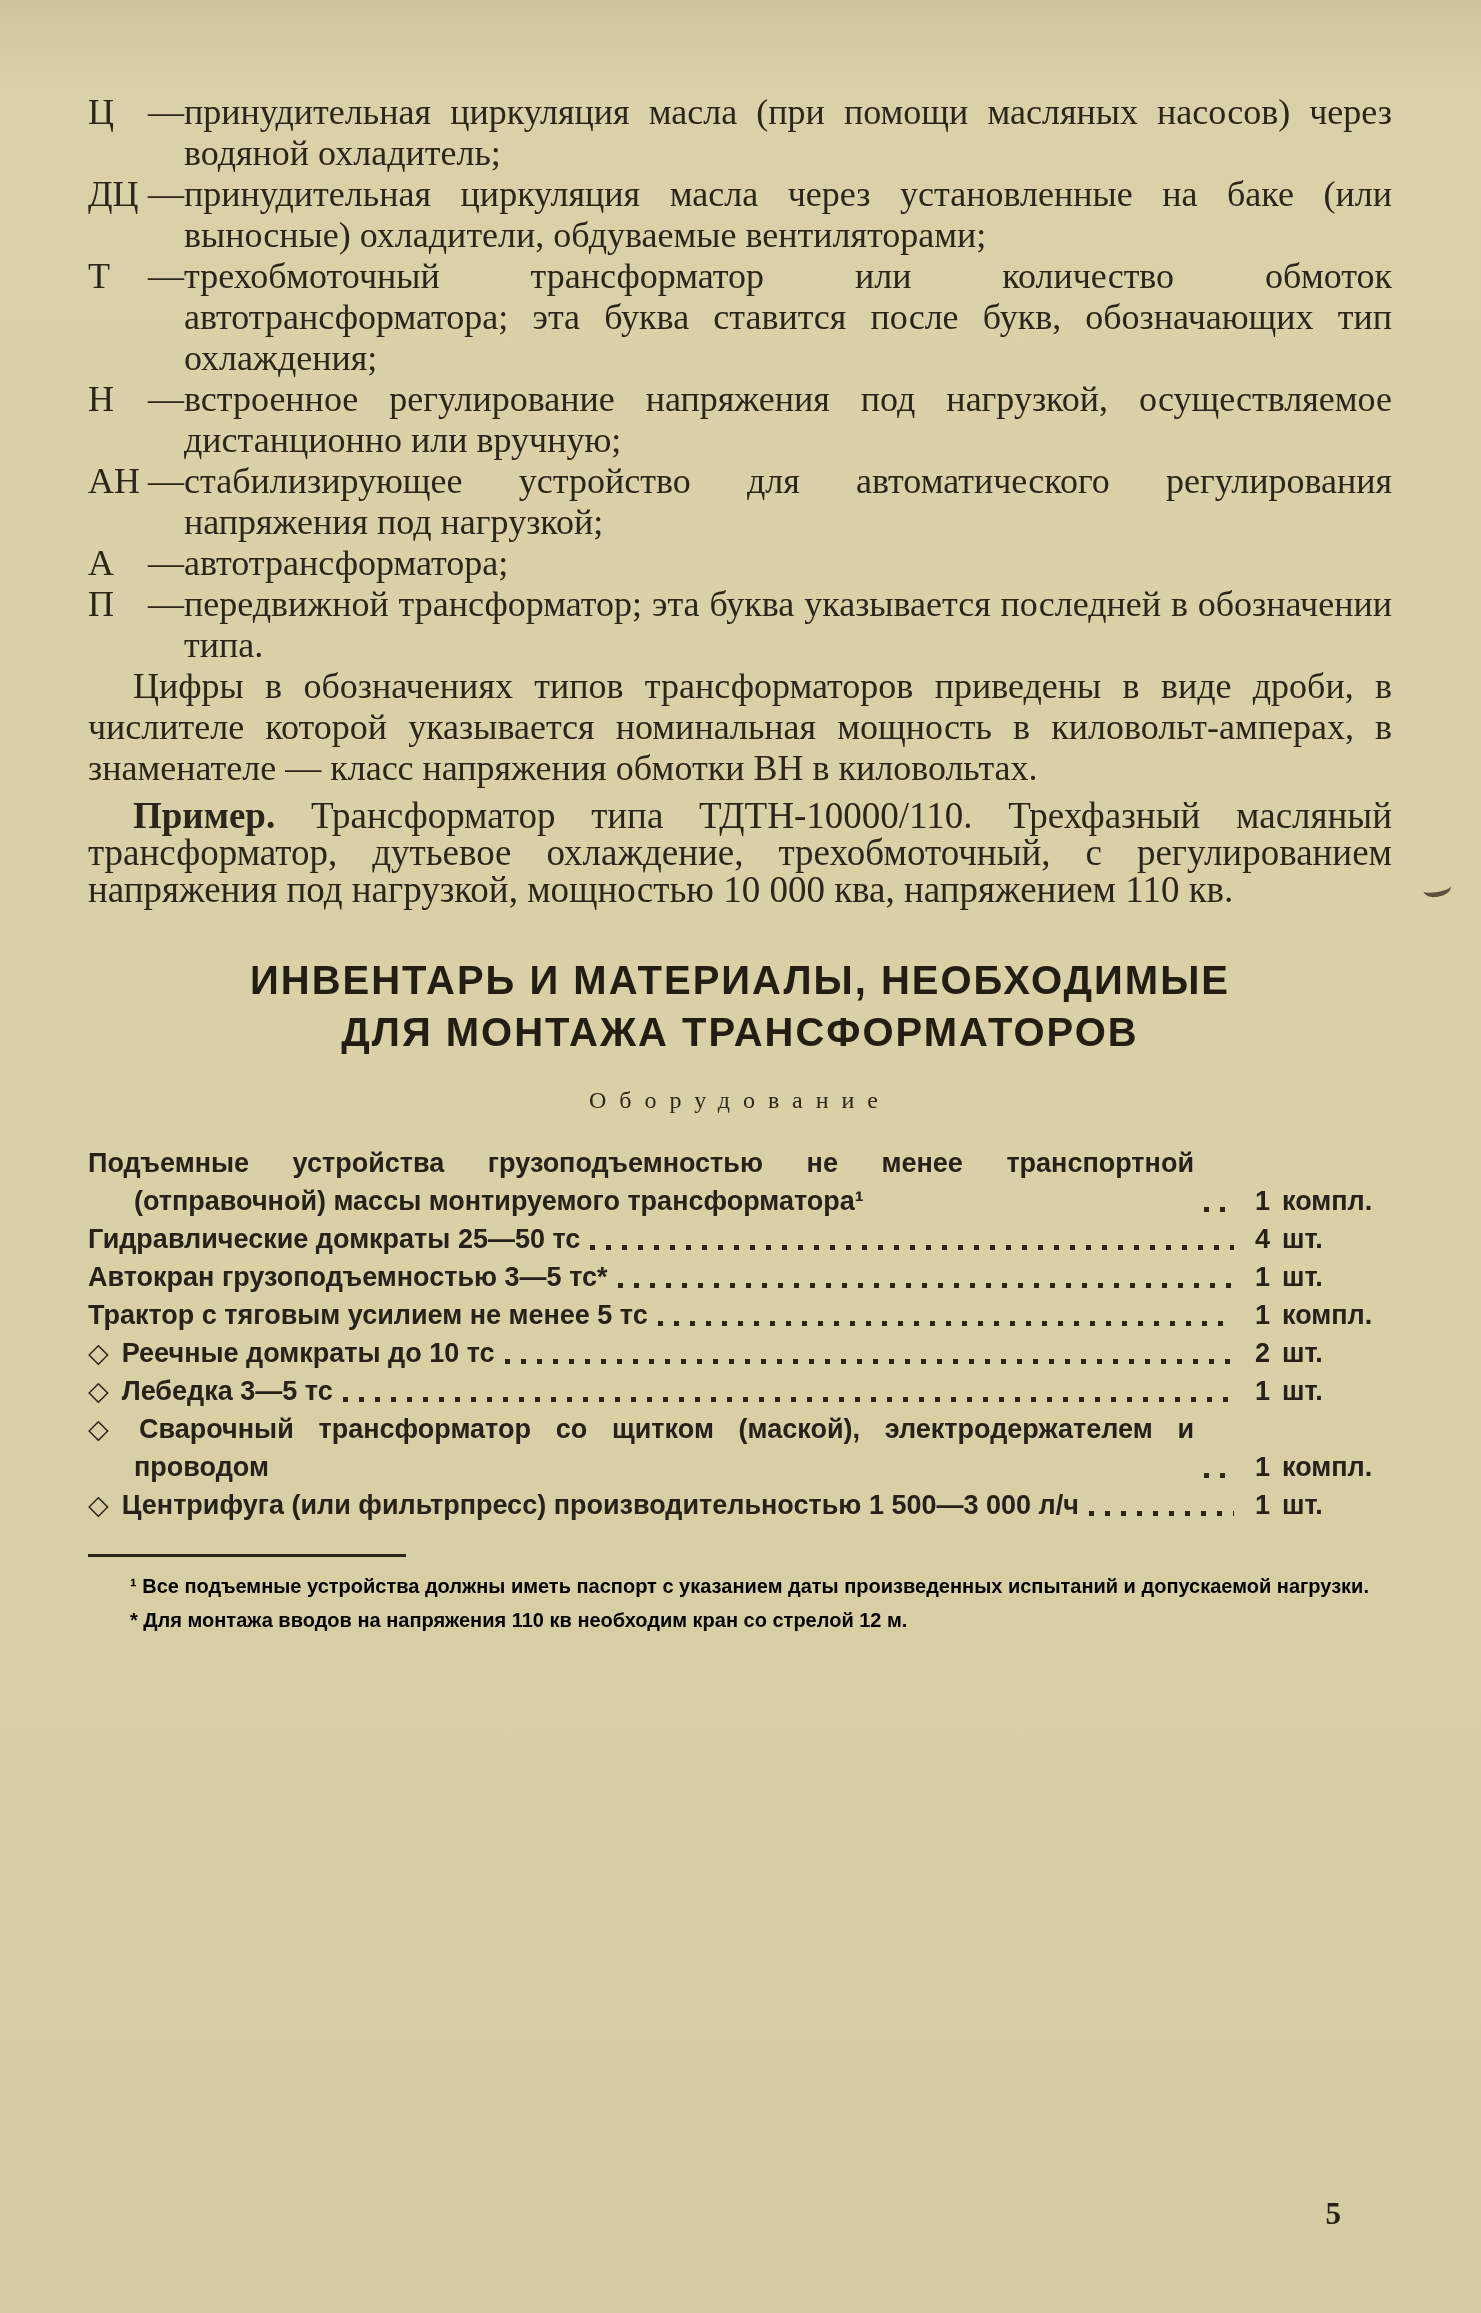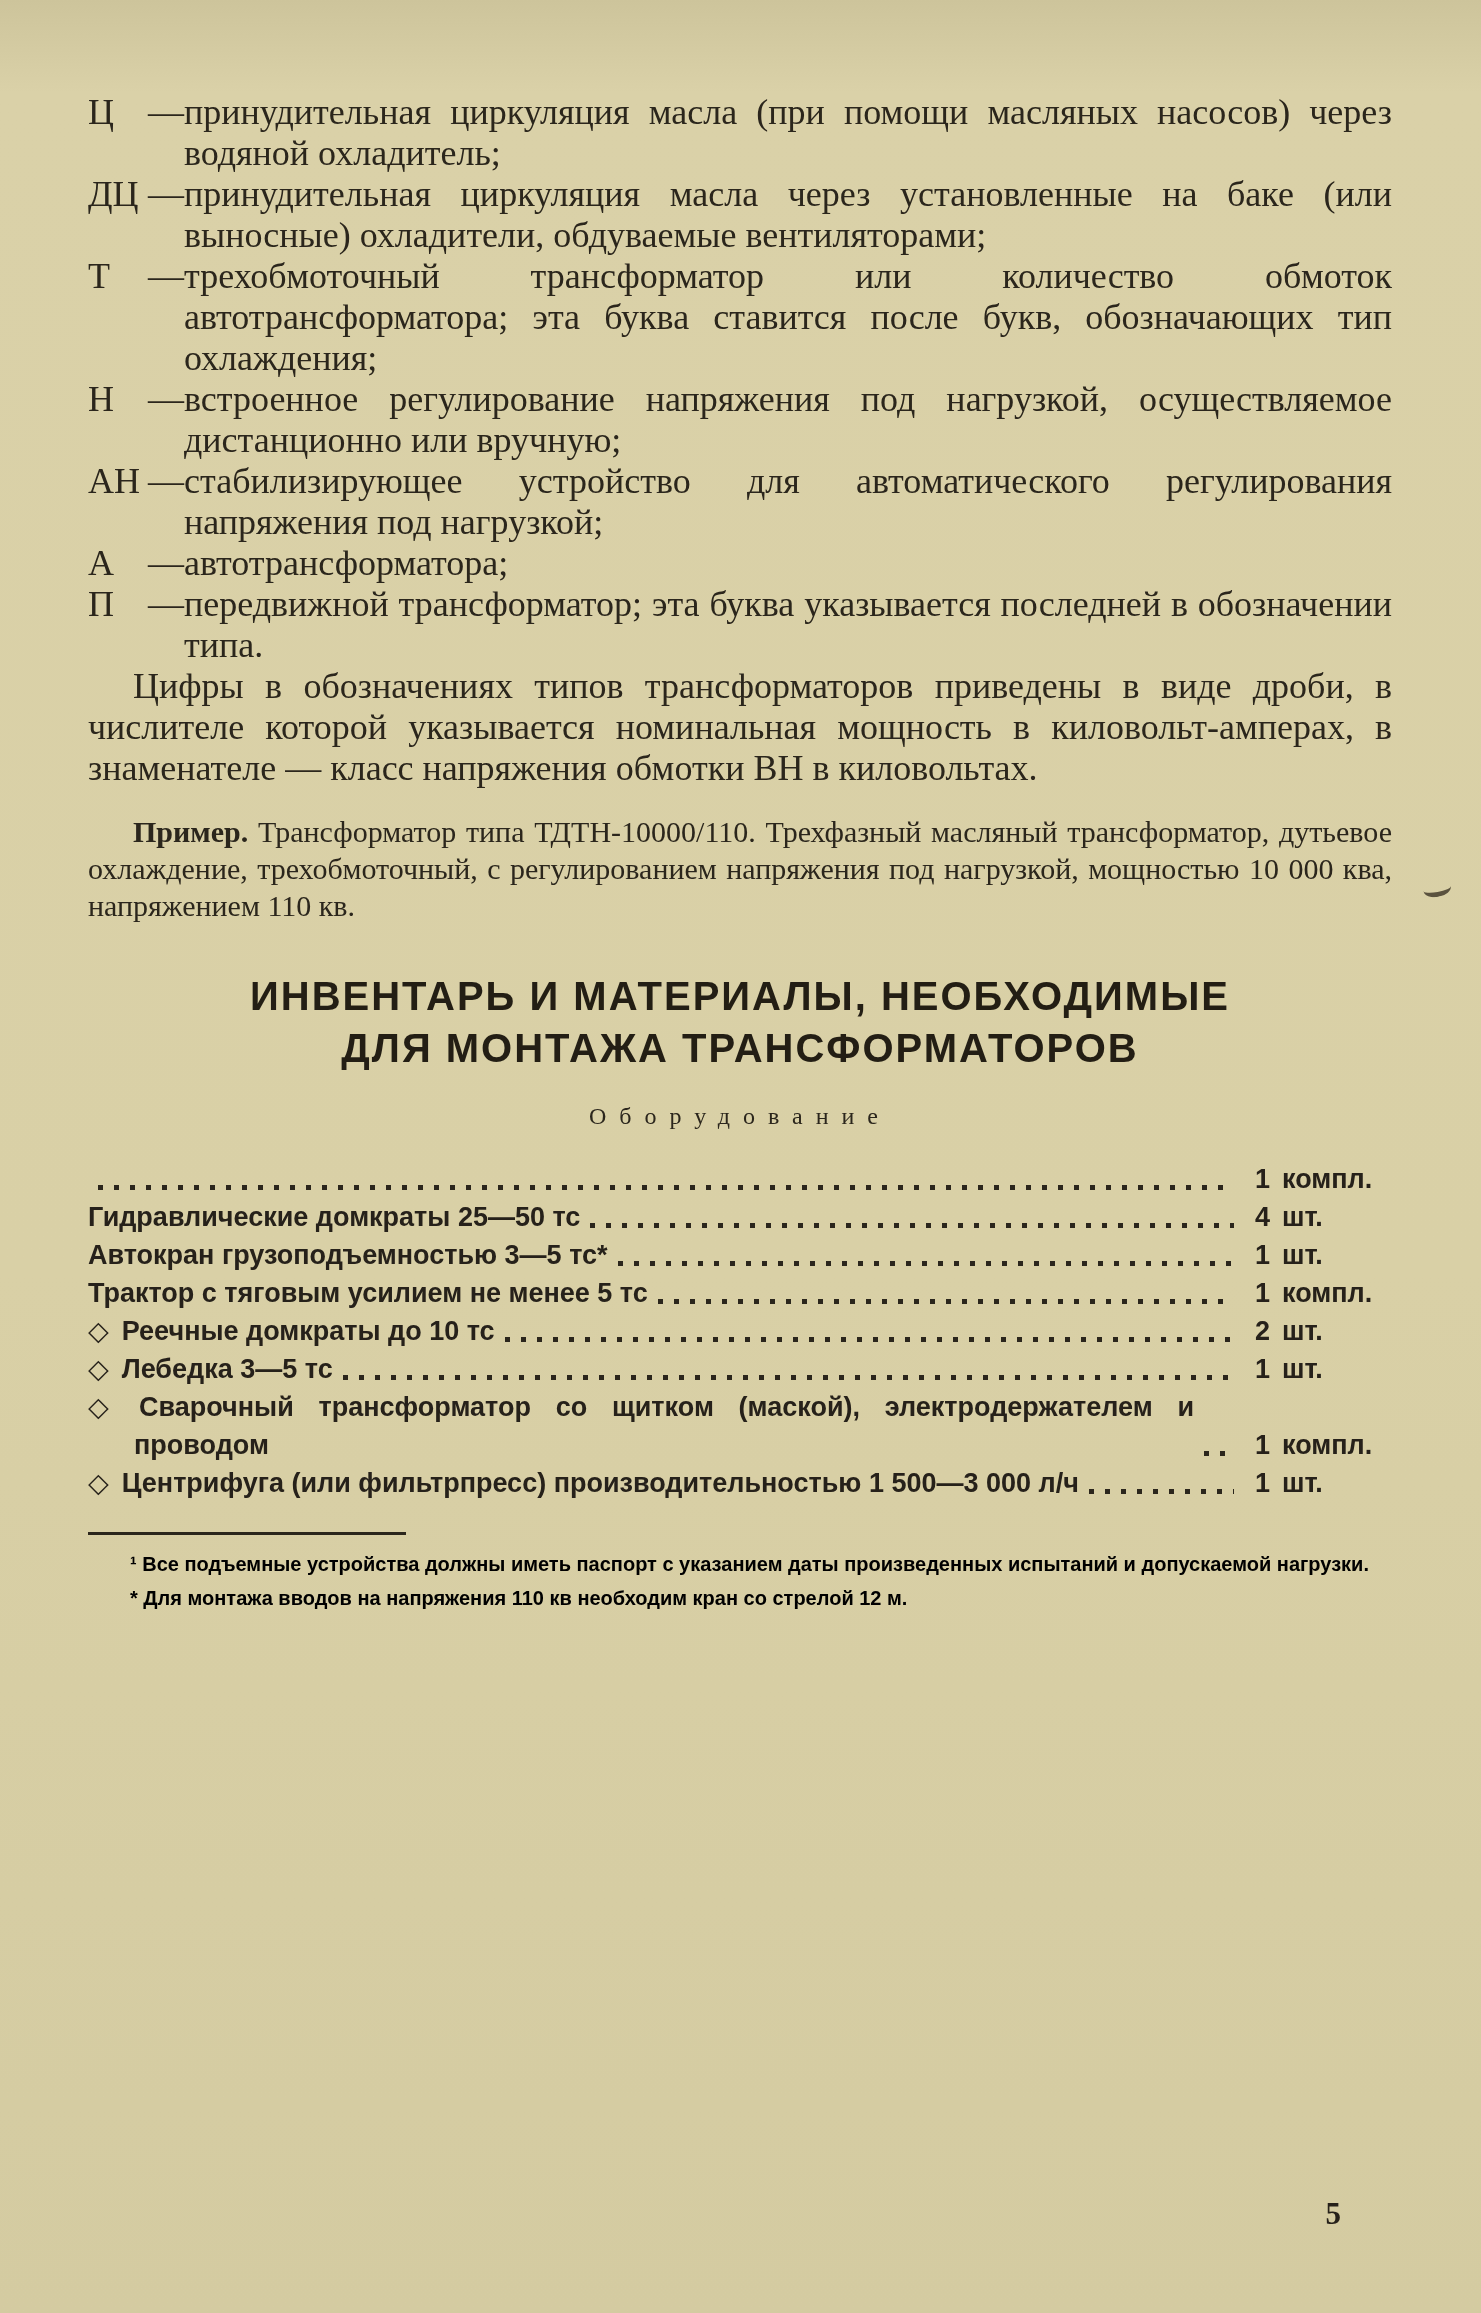--- a/index.html
+++ b/index.html
@@ -27,22 +27,22 @@
 
   
   .body-para {
     margin: 0;
     font-size: 36px; line-height: 41px;
     text-align: justify; text-indent: 45px;
   }
 
   
   .example {
-    margin: 24px 0 0;
-    font-size: 30px; line-height: 37px;
+    margin: 8px 0 0;
+    font-size: 37px; line-height: 37px;
     text-align: justify; text-indent: 45px;
   }
   .example .example-label { font-weight: bold; }
 
   
   .section-heading {
     margin: 46px 0 0;
     font-family: "Liberation Sans", "DejaVu Sans", sans-serif;
     font-weight: bold;
     font-size: 40px; line-height: 52px;
@@ -169,20 +169,21 @@
   <h1 class="section-heading">
     <div class="heading-line">ИНВЕНТАРЬ И МАТЕРИАЛЫ, НЕОБХОДИМЫЕ</div>
     <div class="heading-line">ДЛЯ МОНТАЖА ТРАНСФОРМАТОРОВ</div>
   </h1>
 
   <h2 class="subheading">Оборудование</h2>
 
   <section class="equipment">
 
     <div class="equip-item">
+      <span class="equip-name"><span class="marker"></span><span class="equip-name-text">Подъемные устройства грузоподъемностью не менее транспортной (отправочной) массы монтируемого трансформатора¹</span></span>
       <span class="leader"></span>
       <span class="equip-qty">1</span>
       <span class="equip-unit">компл.</span>
     </div>
 
     <div class="equip-item">
       <span class="equip-name"><span class="marker"></span><span class="equip-name-text">Гидравлические домкраты 25—50 тс</span></span>
       <span class="leader"></span>
       <span class="equip-qty">4</span>
       <span class="equip-unit">шт.</span>

